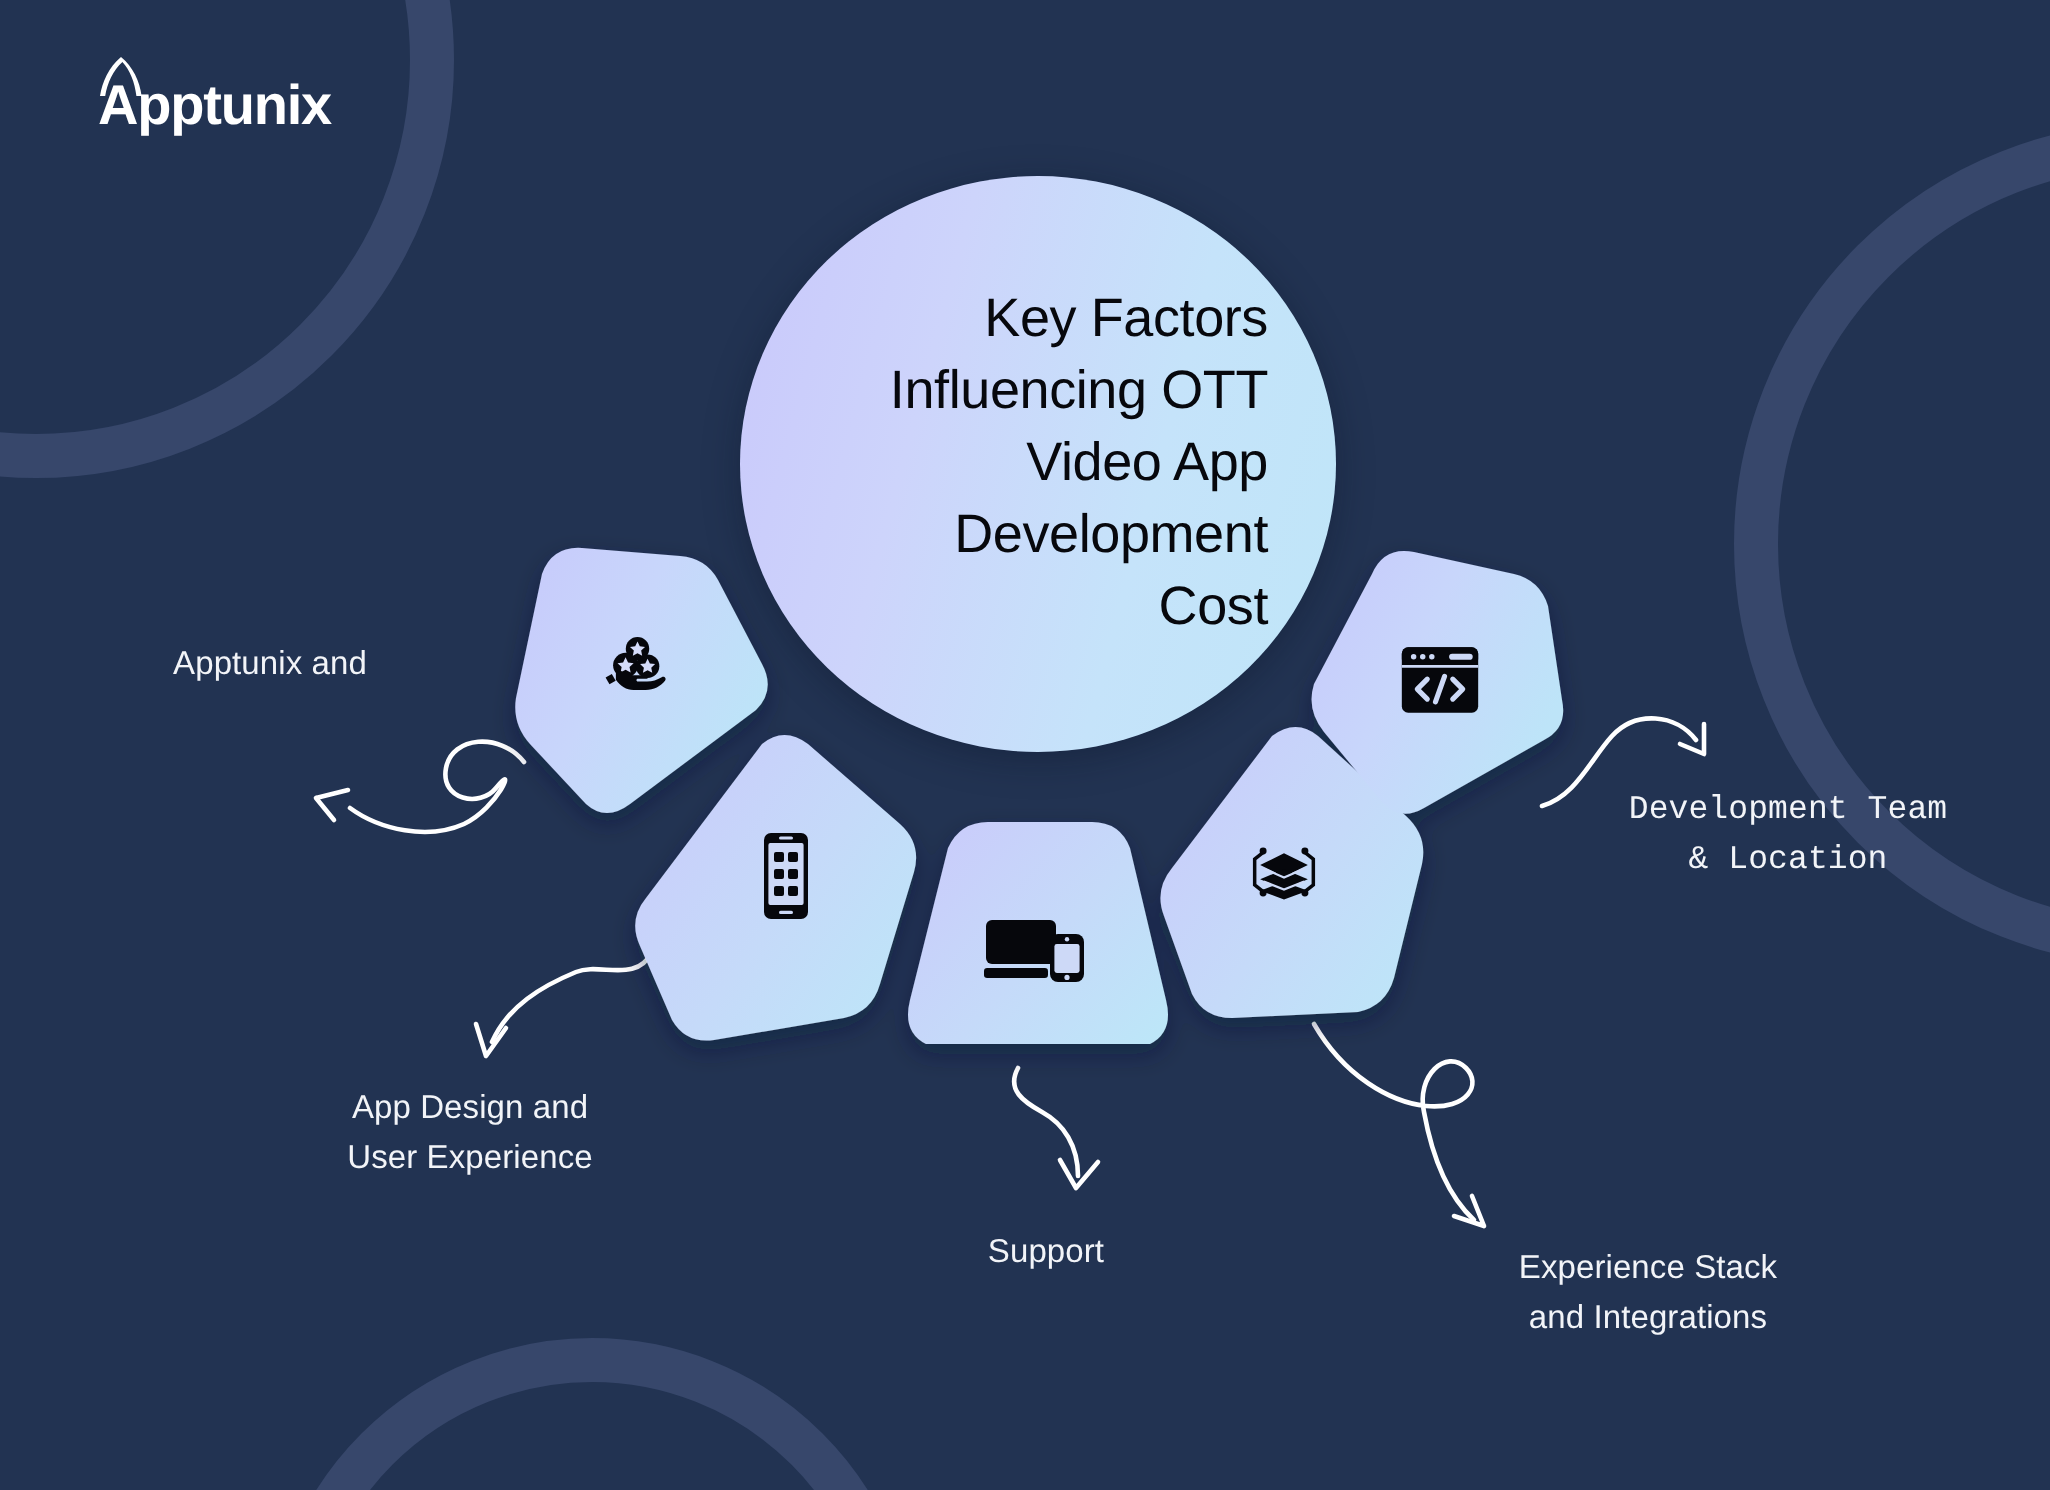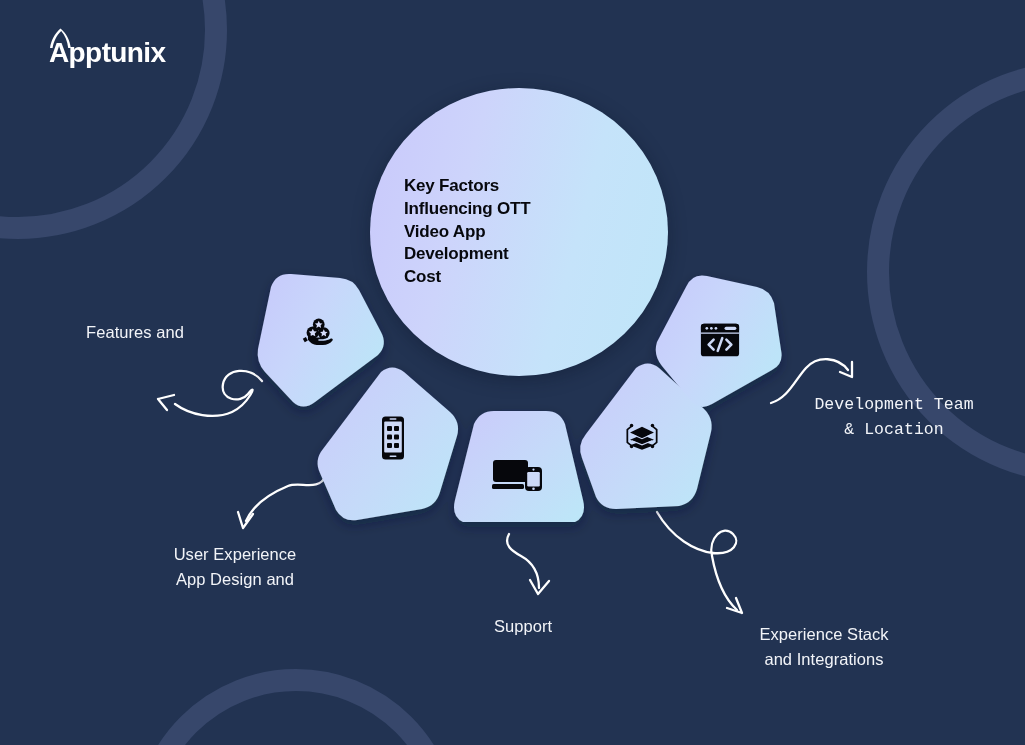--- a/index.html
+++ b/index.html
@@ -41,24 +41,24 @@
     border-radius: 50%;
     background: linear-gradient(105deg, #c9c8fb 0%, #cdd4fb 32%, #c5e3fa 66%, #bfe6f8 100%);
     display: flex;
     align-items: center;
     justify-content: center;
     z-index: 6;
     box-shadow: 0 4px 18px rgba(10, 18, 38, 0.35);
   }
   .center-hub-text {
     color: #07080d;
-    font-size: 17px;
-    font-weight: bold;
+    font-size: 27px;
+    font-weight: normal;
     line-height: 1.33;
-    text-align: left;
+    text-align: right;
     letter-spacing: -0.2px;
     width: 230px;
   }
   .petal-icon {
     position: absolute;
     z-index: 5;
     display: flex;
     align-items: center;
     justify-content: center;
   }
@@ -249,26 +249,26 @@
       </g>
       <g fill="none" stroke="#cdd9f7" stroke-width="2.8" stroke-linecap="round" stroke-linejoin="round">
         <path d="M17 21.5 L11.5 27 L17 32.5"></path>
         <path d="M31 21.5 L36.5 27 L31 32.5"></path>
         <line x1="26.5" y1="20" x2="21.5" y2="34"></line>
       </g>
     </svg>
   </div>
 
   <div class="label lbl-features">
-    <div>Features and</div>
+    <div>Apptunix and</div>
   </div>
 
   <div class="label lbl-appdesign">
+    <div>App Design and</div>
     <div>User Experience</div>
-    <div>App Design and</div>
   </div>
 
   <div class="label lbl-platform">
     <div>Support</div>
   </div>
 
   <div class="label lbl-techstack">
     <div>Experience Stack</div>
     <div>and Integrations</div>
   </div>

